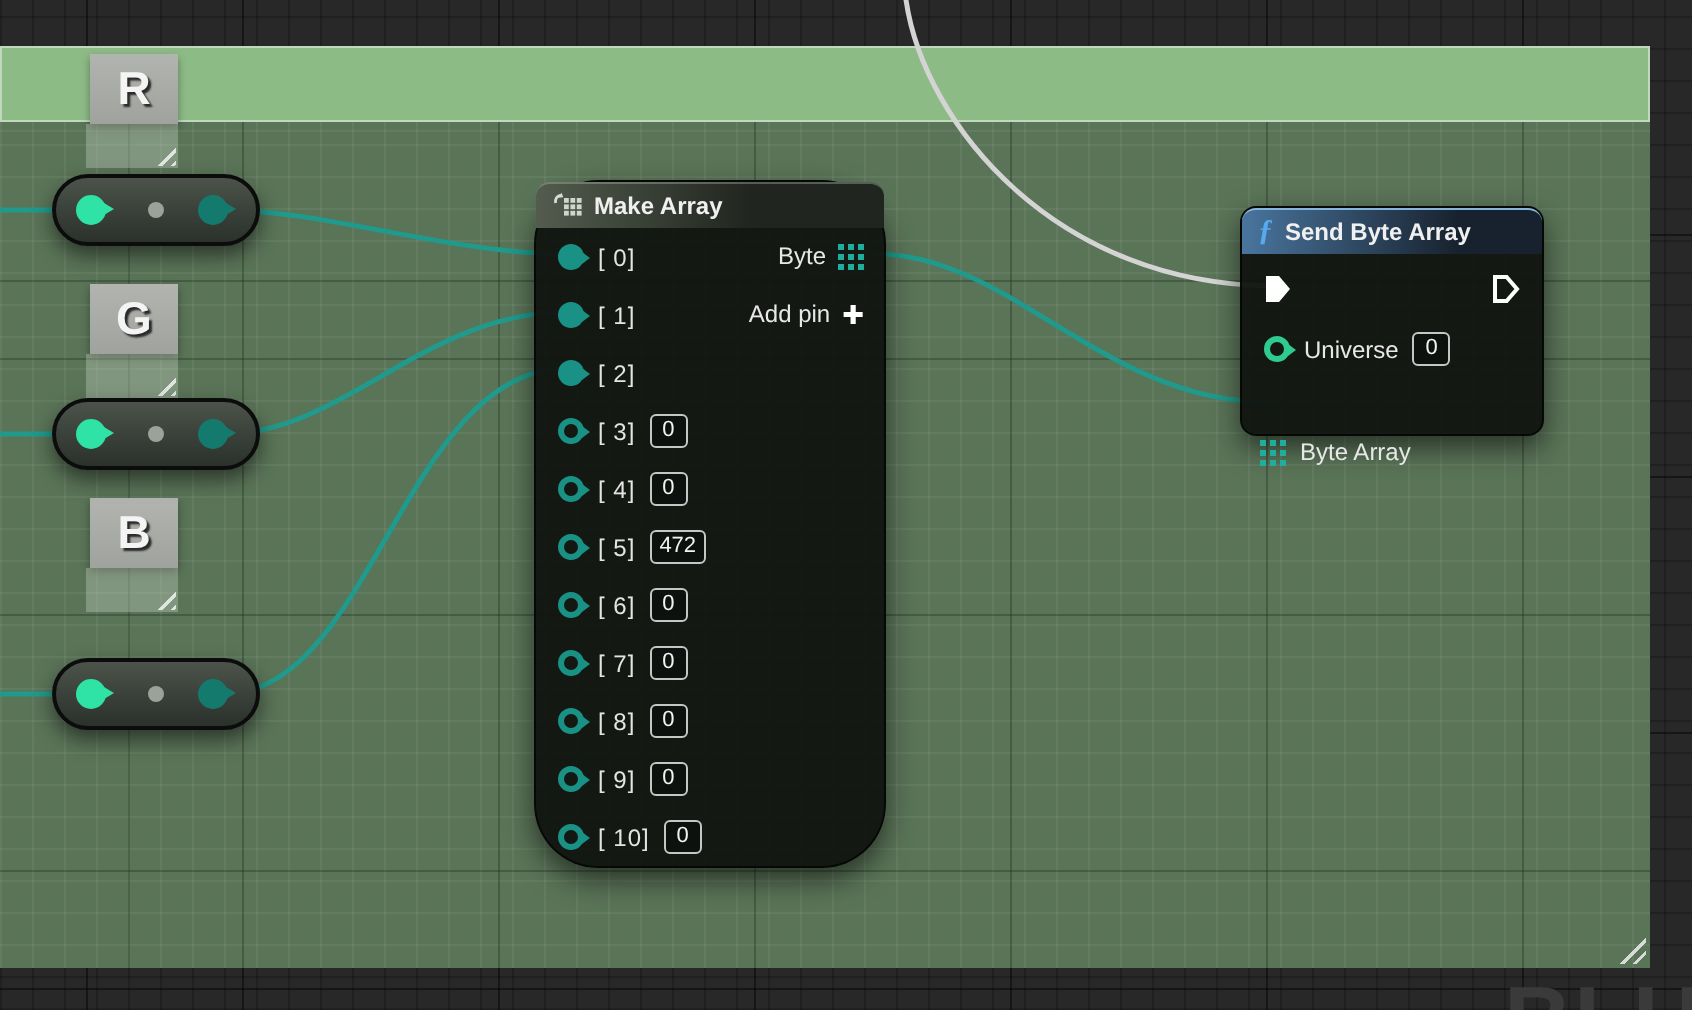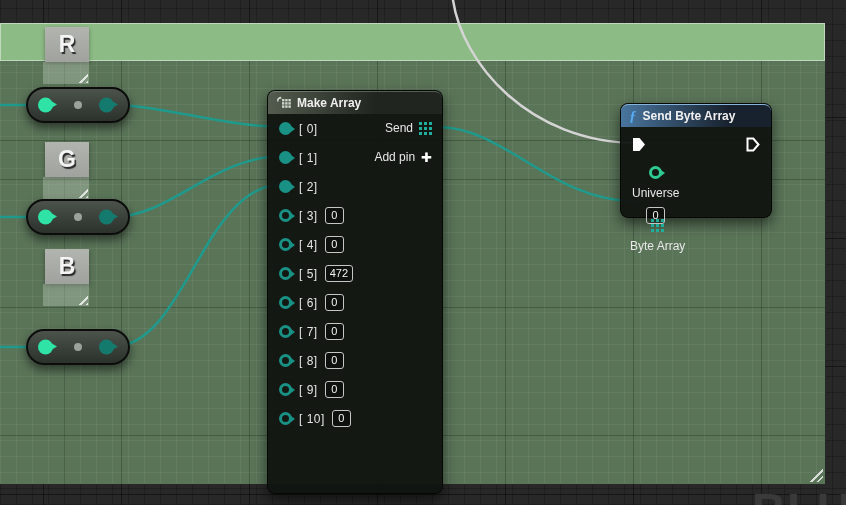--- a/index.html
+++ b/index.html
@@ -118,21 +118,21 @@
     min-width:9px;height:13px;line-height:13px;padding:1px 4px;
     border:1px solid #c6c6c6;border-radius:3px;background:rgba(0,0,0,.28);
     font-size:11px;color:#f2f2f2;text-align:center;
   }
   .right-lab{position:absolute;display:flex;align-items:center;gap:6px;font-size:12px;color:#e8e8e8;}
   .plus-icon{color:#ffffff;font-size:13px;font-weight:bold;line-height:1;}
   
   .exec{position:absolute;width:14px;height:15px;}
   .exec svg{display:block;}
   
-  .srow{position:absolute;display:flex;align-items:center;gap:7px;font-size:12px;color:#e8e8e8;flex-direction:column;}
+  .srow{position:absolute;display:flex;align-items:center;gap:7px;font-size:12px;color:#e8e8e8;}
 </style>
 </head>
 <body>
 
 <div class="watermark">BLU</div>
 
 <div class="main-comment">
   <div class="band"></div>
   <div class="cbody"></div>
   <div class="resize-handle" style="right:2px;bottom:2px;"></div>
@@ -179,21 +179,21 @@
   <span class="cap-in"></span>
   <span class="cap-dot"></span>
   <span class="cap-out"></span>
 </div>
 <div class="capsule" style="left:26px;top:329px;">
   <span class="cap-in"></span>
   <span class="cap-dot"></span>
   <span class="cap-out"></span>
 </div>
 
-<div class="node" style="left:267px;top:90px;width:176px;height:404px;">
+<div class="node" style="left:267px;top:90px;width:176px;height:344px;border-radius:32px;">
   <div class="header header-make">
     <svg width="15" height="14" viewBox="0 0 15 14">
       <path d="M4.5 1.5 C2.5 2 1.5 3.5 1.8 5.5" stroke="#d8dcd4" stroke-width="1.4" fill="none"></path>
       <path d="M4.8 0.4 L5.6 2.6 L3.2 2.9 Z" fill="#d8dcd4"></path>
       <g fill="#cfd4cc">
         <rect x="6" y="3" width="2.4" height="2.4"></rect>
           <rect x="9.2" y="3" width="2.4" height="2.4"></rect>
           <rect x="12.4" y="3" width="2.4" height="2.4"></rect>
         <rect x="6" y="6.2" width="2.4" height="2.4"></rect>
           <rect x="9.2" y="6.2" width="2.4" height="2.4"></rect>
@@ -253,21 +253,21 @@
       <span class="plabel">[ 9]</span>
       <span class="vbox">0</span>
     </div>
     <div class="prow">
       <span class="pin pin-hollow"></span>
       <span class="plabel">[ 10]</span>
       <span class="vbox">0</span>
     </div>
   </div>
   <div class="right-lab" style="right:10px;top:30px;">
-    <span>Send</span>
+    <span>Byte</span>
     <svg width="13" height="13" viewBox="0 0 13 13">
       <g fill="#1fae9d">
         <rect x="0" y="0" width="3" height="3"></rect>
           <rect x="5" y="0" width="3" height="3"></rect>
           <rect x="10" y="0" width="3" height="3"></rect>
         <rect x="0" y="5" width="3" height="3"></rect>
           <rect x="5" y="5" width="3" height="3"></rect>
           <rect x="10" y="5" width="3" height="3"></rect>
         <rect x="0" y="10" width="3" height="3"></rect>
           <rect x="5" y="10" width="3" height="3"></rect>

